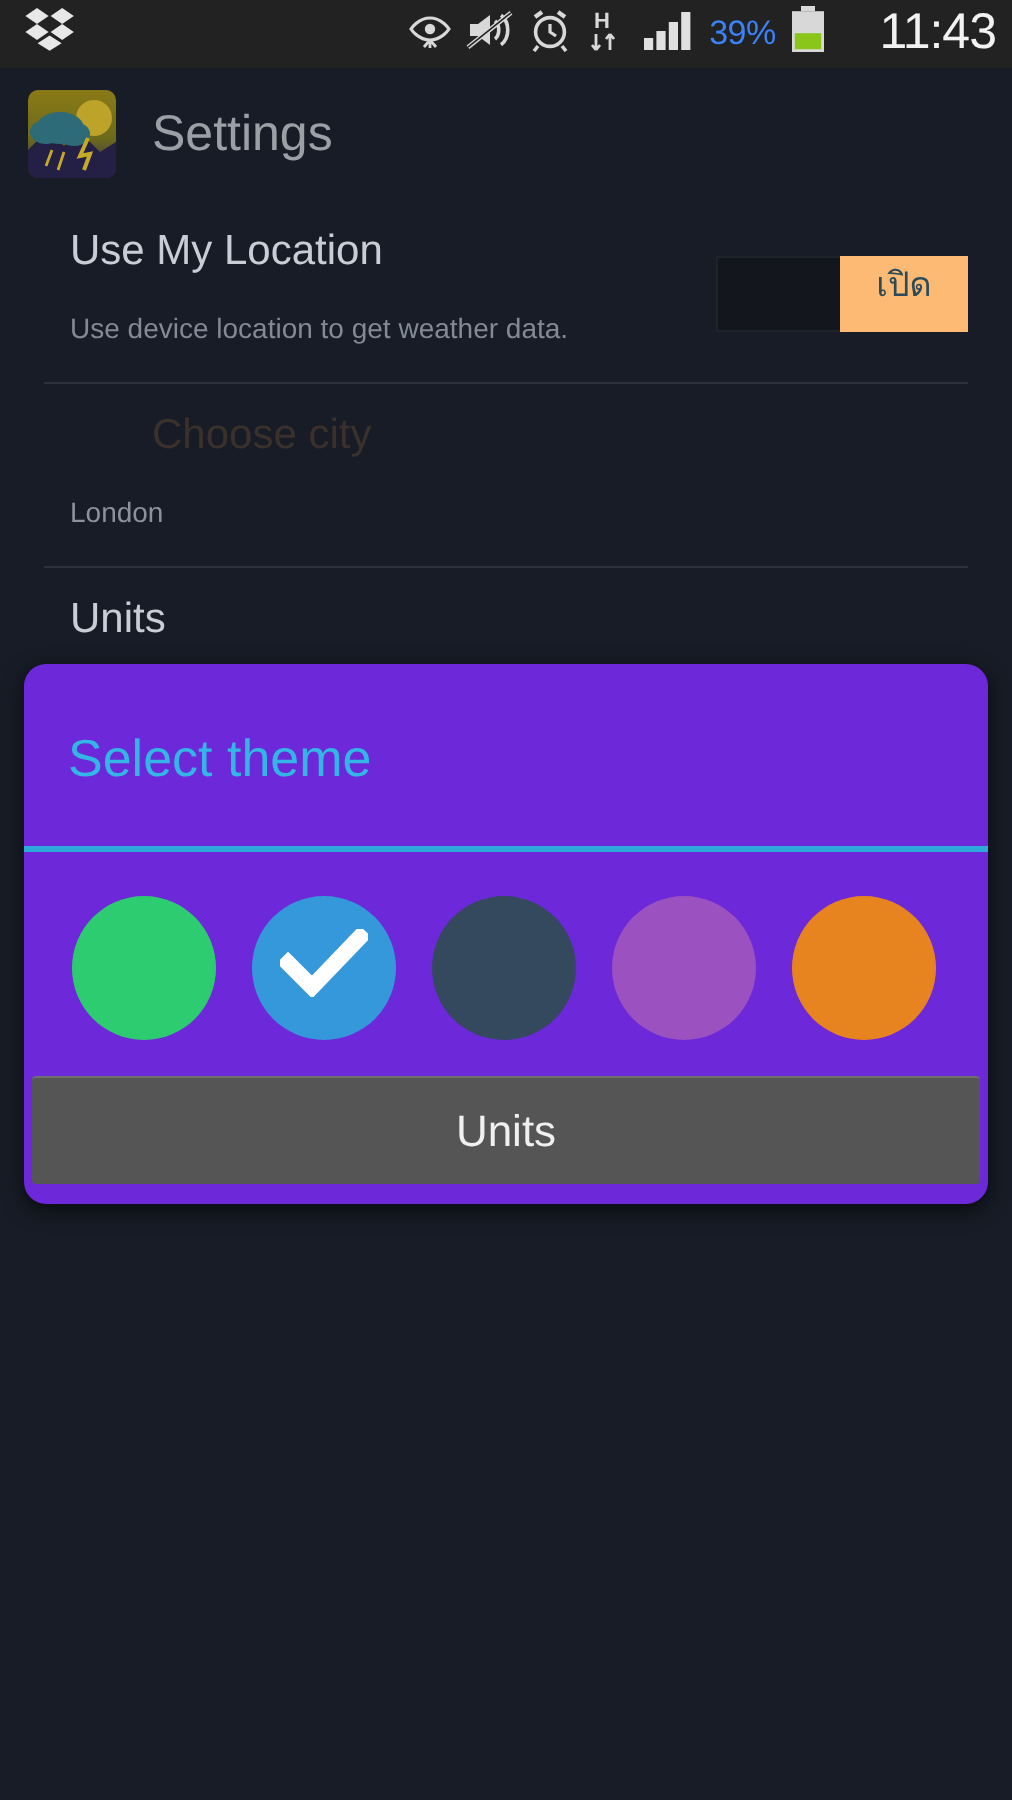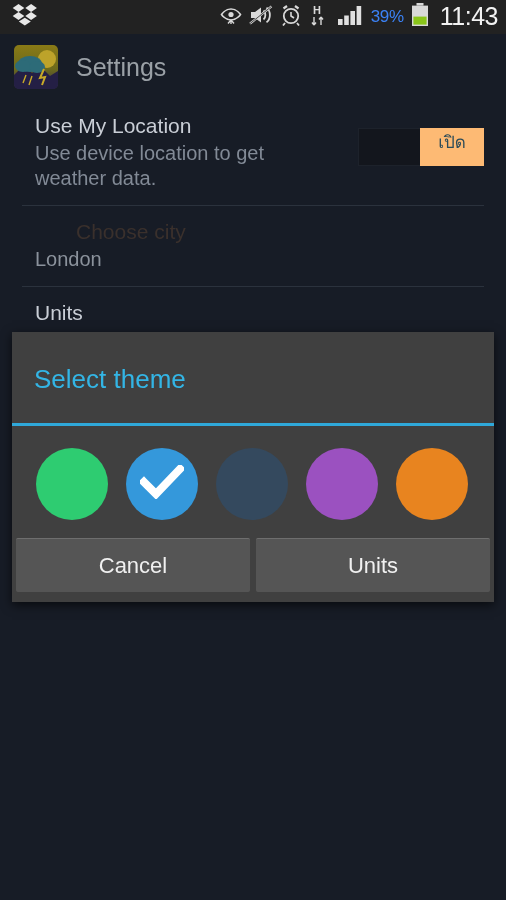--- a/index.html
+++ b/index.html
@@ -26,21 +26,21 @@
   #statusbar .right {
     margin-left: auto; display: flex; align-items: center;
     padding-right: 8px; gap: 7px;
   }
   .sbicon { display: block; }
   .pct {
     color: #3b82f6; font-size: 17px; letter-spacing: -0.3px;
   }
   .clock {
     color: #f2f2f2; font-size: 25px; font-weight: 400;
-    letter-spacing: -0.5px; margin-left: 4px; line-height: 1;
+    letter-spacing: -0.5px; margin-left: 20px; line-height: 1;
     padding-bottom: 2px;
   }
 
   
   #actionbar {
     position: absolute; top: 34px; left: 0;
     width: 420px; height: 66px;
     display: flex; align-items: center;
     padding-left: 14px;
   }
@@ -55,22 +55,22 @@
 
   
   #settings { position: absolute; top: 100px; left: 0; width: 506px; }
   .pref {
     position: relative;
     padding: 12px 22px 14px 35px;
   }
   .pref-title { font-size: 21px; color: #c9ced6; line-height: 28px; }
   .pref-title.disabled { color: #3a302c; margin-left: 41px; }
   .pref-sub {
-    font-size: 20px; color: #828a96; line-height: 25px;
-    max-width: 300px; margin-top: 1px;
+    font-size: 14px; color: #828a96; line-height: 25px;
+    max-width: 300px; margin-top: 12px;
   }
   .pref-sub.dim { color: #8b929c; }
   .divider {
     height: 1px; background: #2b323d;
     margin: 0 22px;
   }
   
   .toggle-wrap {
     position: absolute; right: 22px; top: 28px;
     width: 126px; height: 38px;
@@ -88,23 +88,23 @@
   }
   .toggle-thumb-label {
     color: #2c4b58; font-size: 17px;
   }
 
   
   #dialog {
     position: absolute;
     left: 12px; top: 332px;
     width: 482px; height: 270px;
-    background: #404040;
+    background: #6d28d9;
     box-shadow: 0 3px 10px rgba(0,0,0,0.65);
-    border-radius: 0;
+    border-radius: 11px;
     overflow: hidden;
   }
   #dialog-title {
     color: #33b5e5; font-size: 26px; font-weight: 400;
     padding: 32px 0 0 22px;
   }
   #dialog-rule {
     position: absolute; left: 0; top: 91px;
     width: 482px; height: 3px; background: #2fa8da;
   }
@@ -279,18 +279,17 @@
             <path d="M4 17 L16 29 L40 4" fill="none" stroke="#ffffff" stroke-width="8" stroke-linecap="square" stroke-linejoin="miter"></path>
           </svg>
         </span>
       </div>
       <div class="swatch" style="background: rgb(52, 73, 94);"></div>
       <div class="swatch" style="background: rgb(155, 81, 192);"></div>
       <div class="swatch" style="background: rgb(232, 132, 31);"></div>
     </div>
 
     <div id="dialog-buttons">
-      <button class="dlg-btn">Cancel</button>
       <button class="dlg-btn">Units</button>
     </div>
   </div>
 
 </div>
 
 </body></html>

